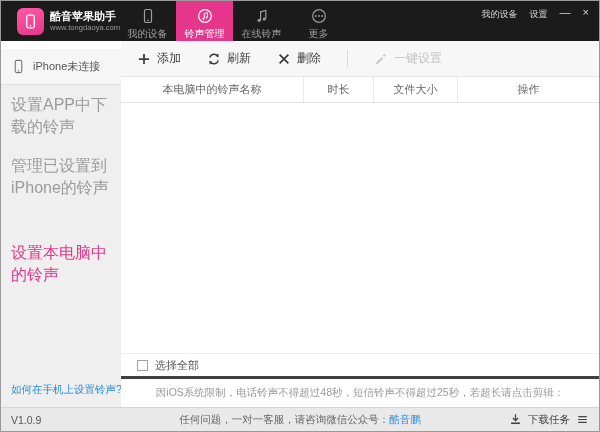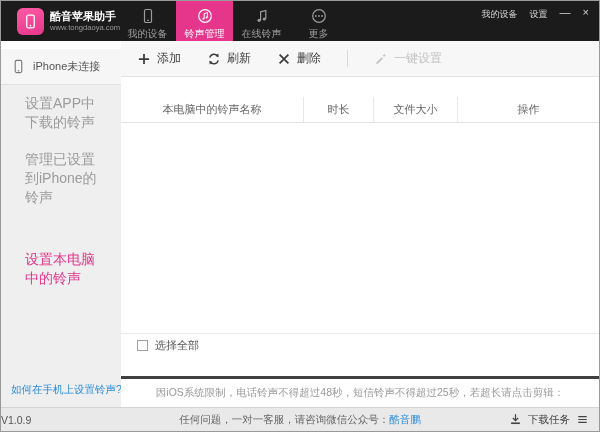--- a/index.html
+++ b/index.html
@@ -45,31 +45,31 @@
   .sidebar{
     position:absolute;top:48px;left:0;width:131px;bottom:24px;
     background:#efefef;border-right:1px solid #dcdcdc;
   }
   .connection{
     height:36px;display:flex;align-items:center;gap:7px;padding-left:10px;
     color:#555;font-size:11px;background:#f6f6f6;border-bottom:1px solid #e1e1e1;
   }
   .connection svg{width:15px;height:15px;color:#7a7a7a;flex:none;}
   .side-item{
-    padding:9px 24px;color:#9b9b9b;font-size:14px;line-height:1.35;cursor:default;
+    padding:9px 10px;color:#9b9b9b;font-size:16px;line-height:1.35;cursor:default;
   }
   .side-item:first-of-type{margin-top:10px;}
   .side-item.active{color:var(--accent);margin-top:26px;}
   .help-link{
     position:absolute;left:10px;bottom:10px;color:var(--link);font-size:10.5px;
   }
   
   .main{
     position:absolute;left:120px;top:40px;right:0;bottom:24px;
-    display:flex;flex-direction:column;background:#fff;gap:20px;
+    display:flex;flex-direction:column;background:#fff;
   }
   .toolbar{
     height:36px;flex:none;background:#f7f7f7;border-bottom:1px solid #e3e3e3;
     display:flex;align-items:center;padding-left:16px;gap:26px;
     font-size:12px;color:#3c3c3c;
   }
   .tool{display:flex;align-items:center;gap:6px;cursor:default;}
   .tool svg{width:14px;height:14px;}
   .tool.disabled{color:#c2c2c2;}
   .tool-sep{width:1px;height:17px;background:#d9d9d9;}
@@ -91,21 +91,21 @@
   .notice{
     height:31px;flex:none;border-top:3px solid #404040;display:flex;
     align-items:center;justify-content:center;font-size:10.5px;color:#9a9a9a;
   }
   
   .statusbar{
     position:absolute;left:0;right:0;bottom:0;height:24px;
     background:#e9e9e9;border-top:1px solid #d4d4d4;
     display:flex;align-items:center;font-size:10.5px;color:#666;
   }
-  .version{width:90px;color:#555;}
+  .version{width:90px;padding-left:10px;color:#555;}
   .support{flex:1;text-align:center;}
   .support .link{color:var(--link);}
   .download-area{display:flex;align-items:flex-start;gap:6px;padding-right:10px;color:#444;}
   .download-area svg{width:13px;height:13px;}
   svg{display:block;}
 </style>
 </head>
 <body>
 
 <div class="window">

